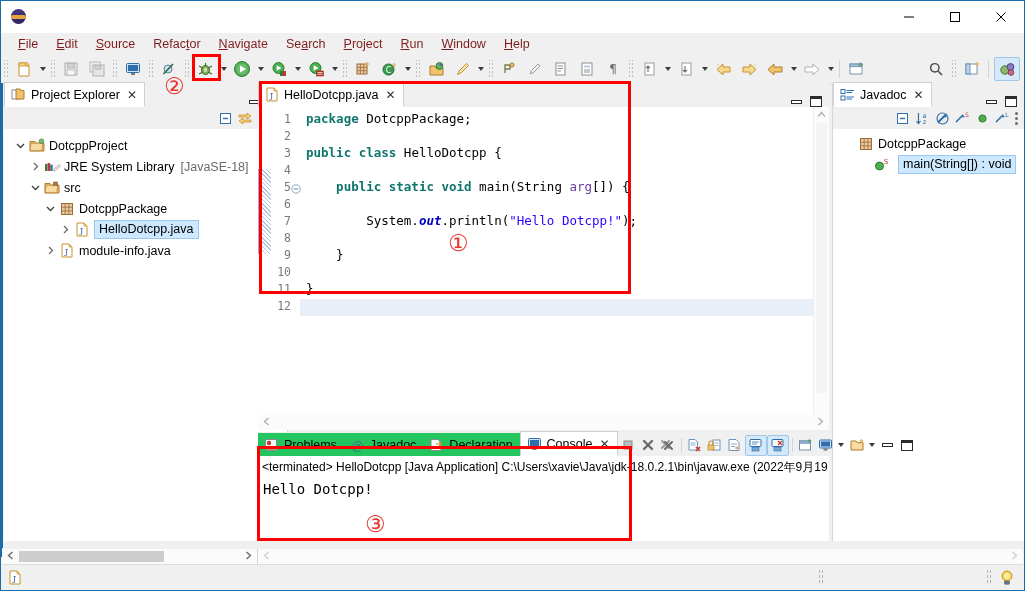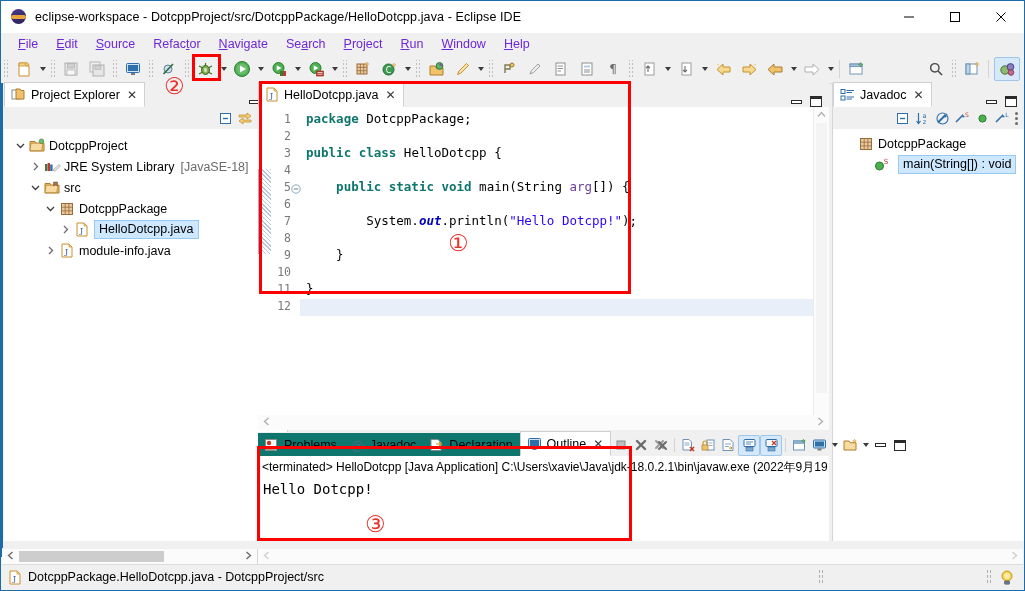--- a/index.html
+++ b/index.html
@@ -23,21 +23,21 @@
      background:#e8a33d;border-radius:2px;}
   .title-text{font-size:12.5px;color:#000;letter-spacing:0.1px;}
   .wincontrols{position:absolute;right:0;top:0;height:31px;display:flex;}
   .wc{width:46px;height:31px;display:flex;align-items:center;justify-content:center;
       font-size:13px;color:#000;cursor:default;}
   .wc svg{display:block;}
 
   
   .menubar{height:22px;background:#f0f0f0;display:flex;align-items:center;
            padding-left:8px;}
-  .menu-item{padding:2px 9px;font-size:12.5px;color:#6d28d9;cursor:default;}
+  .menu-item{padding:2px 9px;font-size:12.5px;color:#7f1d1d;cursor:default;}
   .menu-item u{text-decoration:underline;}
 
   
   .toolbar{height:28px;background:#f0f0f0;display:flex;align-items:center;
            border-bottom:1px solid #dcdcdc;position:relative;}
   .tb-grip{width:6px;height:18px;margin:0 2px;
      background-image:radial-gradient(#b9b9b9 30%,transparent 31%);
      background-size:3px 4px;background-position:0 2px;opacity:.9;}
   .tbitem{width:22px;height:22px;display:flex;align-items:center;justify-content:center;
           margin:0 1px;border:1px solid transparent;border-radius:2px;cursor:default;}
@@ -51,21 +51,21 @@
          border:1px solid #9ec6e8;background:#d6e9fa;border-radius:2px;margin-left:2px;}
 
   
   .workbench{position:absolute;left:1px;top:82px;width:1023px;height:474px;}
 
   
   .panel{position:absolute;background:#fff;box-sizing:border-box;}
   .panel-tabs{height:24px;background:#f0f0f0;display:flex;align-items:flex-end;
               position:relative;}
   .ptab{height:23px;display:flex;align-items:center;padding:0 7px 0 6px;font-size:12.5px;
-        background:#0f766e;color:#000;cursor:default;position:relative;}
+        background:#22c55e;color:#000;cursor:default;position:relative;}
   .ptab.active{background:#ffffff;border-top:1px solid #d0d0d0;
                border-left:1px solid #d0d0d0;border-right:1px solid #d0d0d0;
                border-bottom:1px solid #fff;}
   .ptab .tico{margin-right:5px;display:flex;align-items:center;}
   .ptab .tclose{margin-left:7px;font-size:12px;color:#333;font-weight:400;}
   .panel-tb{display:flex;align-items:center;justify-content:flex-end;height:22px;
             background:#f0f0f0;padding-right:3px;}
   .ptbi{width:20px;height:19px;display:flex;align-items:center;justify-content:center;cursor:default;}
   .vdots{width:9px;height:16px;display:flex;flex-direction:column;justify-content:center;
          align-items:center;gap:2px;cursor:default;}
@@ -139,21 +139,20 @@
 </head>
 <body>
 
 <div id="app">
 
   <div class="titlebar">
     <div class="title-icon">
       <div class="globe"></div>
         <div class="band"></div>
     </div>
-    <div class="title-text">eclipse-workspace - DotcppProject/src/DotcppPackage/HelloDotcpp.java - Eclipse IDE</div>
     <div class="wincontrols">
       <div class="wc">
         <svg width="12" height="12" viewBox="0 0 12 12">
             <line x1="1" y1="6" x2="11" y2="6" stroke="#000" stroke-width="1"></line>
           </svg>
       </div>
       <div class="wc">
         <svg width="12" height="12" viewBox="0 0 12 12">
             <rect x="1.5" y="1.5" width="9" height="9" fill="none" stroke="#000" stroke-width="1"></rect>
           </svg>
@@ -777,21 +776,21 @@
           <span>Declaration</span>
         </div>
         <div class="ptab active">
           <span class="tico">
             <svg width="15" height="14" viewBox="0 0 15 14">
               <rect x="1.5" y="1.5" width="12" height="9" rx="1" fill="#cfe3f7" stroke="#2f6ea8"></rect>
               <rect x="3" y="3" width="9" height="6" fill="#2f6ea8"></rect>
               <rect x="5.5" y="11" width="4" height="2" fill="#7a7a7a"></rect>
             </svg>
           </span>
-          <span>Outline</span>
+          <span>Console</span>
           <span class="tclose">✕</span>
         </div>
 
         <div style="margin-left:auto;display:flex;align-items:center;padding-right:2px;">
           <div class="ptbi">
             <svg width="14" height="14" viewBox="0 0 14 14">
                 <rect x="3" y="3" width="8" height="8" fill="#bcbcbc" stroke="#8a8a8a"></rect>
               </svg>
           </div>
           <div class="ptbi">
@@ -914,21 +913,20 @@
   </div>
 
   <div class="statusbar">
     <span style="display:flex;align-items:center;margin-left:6px;">
       <svg width="14" height="15" viewBox="0 0 14 15">
         <path d="M2 1h7l3 3v10H2z" fill="#fff" stroke="#c8922f"></path>
         <path d="M9 1l3 3H9z" fill="#f4d48a" stroke="#c8922f" stroke-width=".7"></path>
         <text x="6.5" y="11" font-size="8" fill="#2f4f9e" text-anchor="middle" font-family="DejaVu Serif">J</text>
       </svg>
     </span>
-    <span class="sb-text">DotcppPackage.HelloDotcpp.java - DotcppProject/src</span>
     <span style="margin-left:auto;display:flex;align-items:center;">
       <span class="sb-grip"></span>
       <span style="flex:1;"></span>
     </span>
     <span class="sb-grip" style="margin-left:155px;"></span>
     <span style="display:flex;align-items:center;margin-right:8px;">
       <svg width="16" height="17" viewBox="0 0 16 17">
         <circle cx="8" cy="7" r="5" fill="#f7d154" stroke="#c99a20"></circle>
         <circle cx="8" cy="7" r="3" fill="#fdeba6"></circle>
         <rect x="5.5" y="12" width="5" height="3.2" rx=".6" fill="#6b7b8c" stroke="#48525e" stroke-width=".6"></rect>

